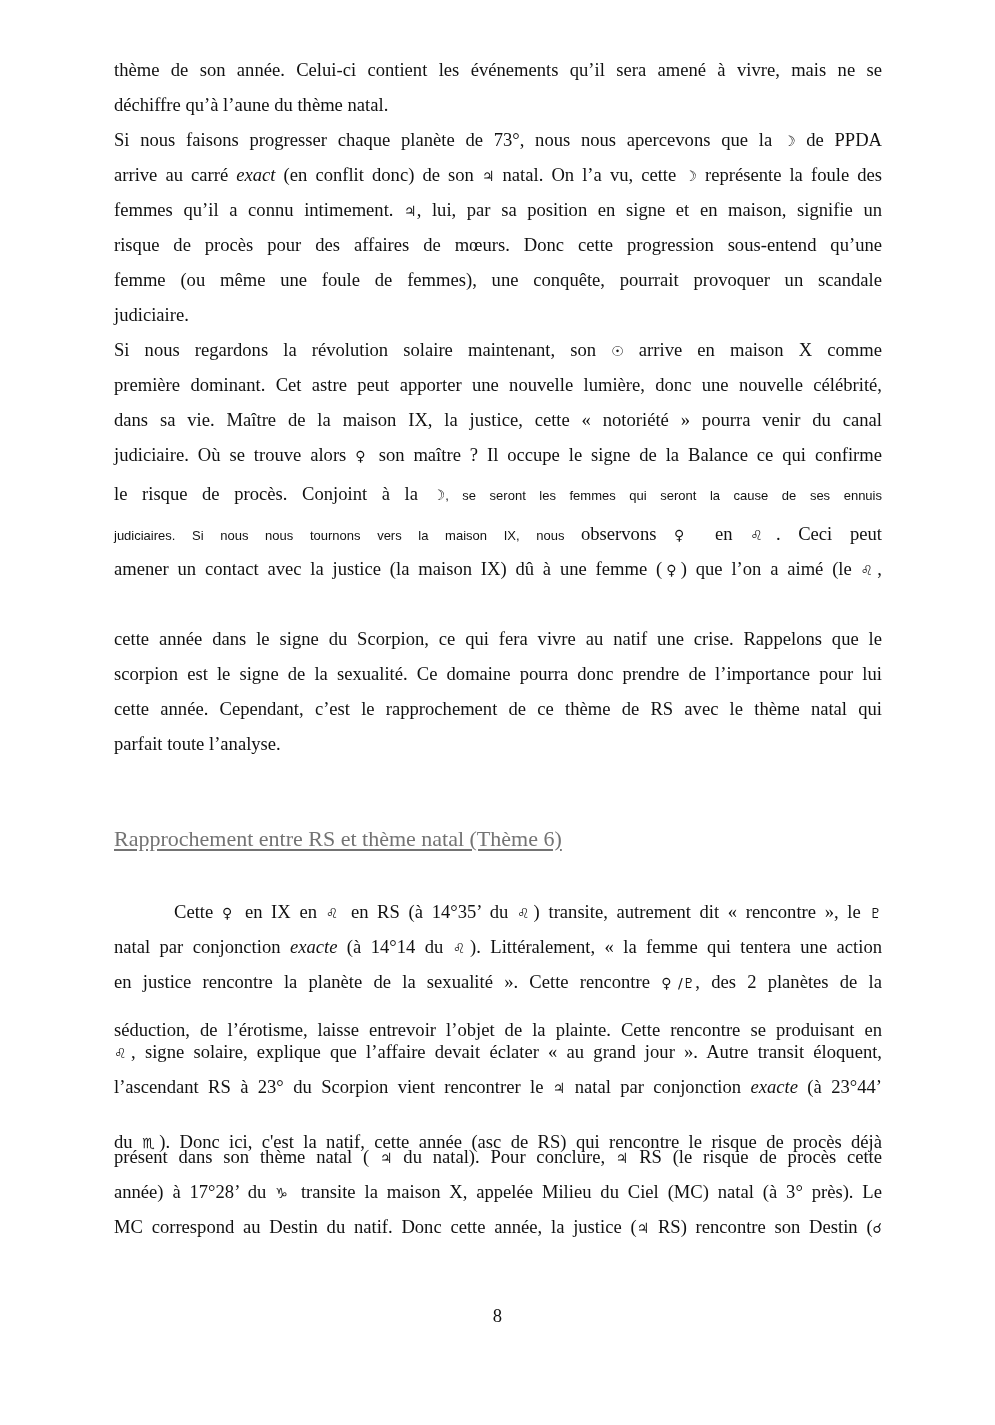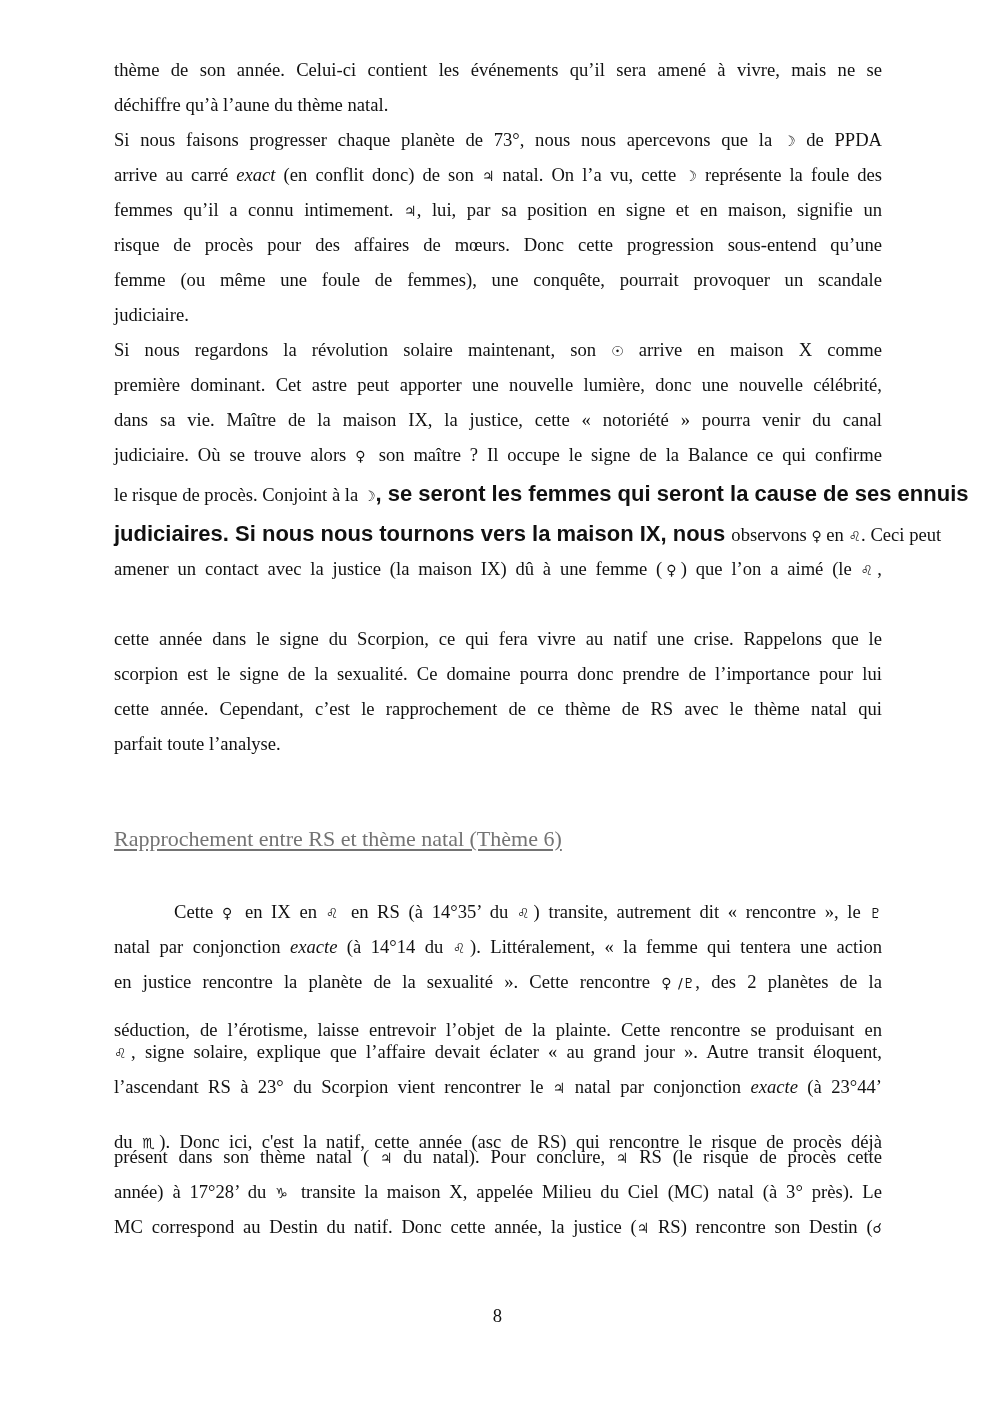--- a/index.html
+++ b/index.html
@@ -5,21 +5,21 @@
     html, body { margin: 0; padding: 0; background: #ffffff; }
     body { width: 995px; height: 1425px; position: relative; overflow: hidden; }
     .page { position: absolute; left: 0; top: 0; width: 995px; height: 1425px; background: #fff; }
     .line {
       position: absolute; left: 114px; width: 768px;
       font-family: "Liberation Serif", serif; font-size: 18.6px; color: #111;
       white-space: nowrap; line-height: 24px; height: 24px;
     }
     .just { text-align: justify; text-align-last: justify; }
     .left { text-align: left; }
-    .sans { font-family: "Liberation Sans", sans-serif; font-size: 22px; font-weight: bold; }
+    .sans { font-family: "Liberation Sans", sans-serif; font-size: 13px; }
     .sym { font-family: "DejaVu Sans", sans-serif; font-size: 14px; }
     .heading {
       position: absolute; left: 114px; top: 826px;
       font-family: "Liberation Serif", serif; font-size: 22px; color: #737373;
       text-decoration: underline; text-underline-offset: 3px; white-space: nowrap;
     }
     .indent { text-indent: 60px; }
     .pagenum {
       position: absolute; left: 0; width: 995px; top: 1305px; text-align: center;
       font-family: "Liberation Serif", serif; font-size: 18.6px; color: #111;

